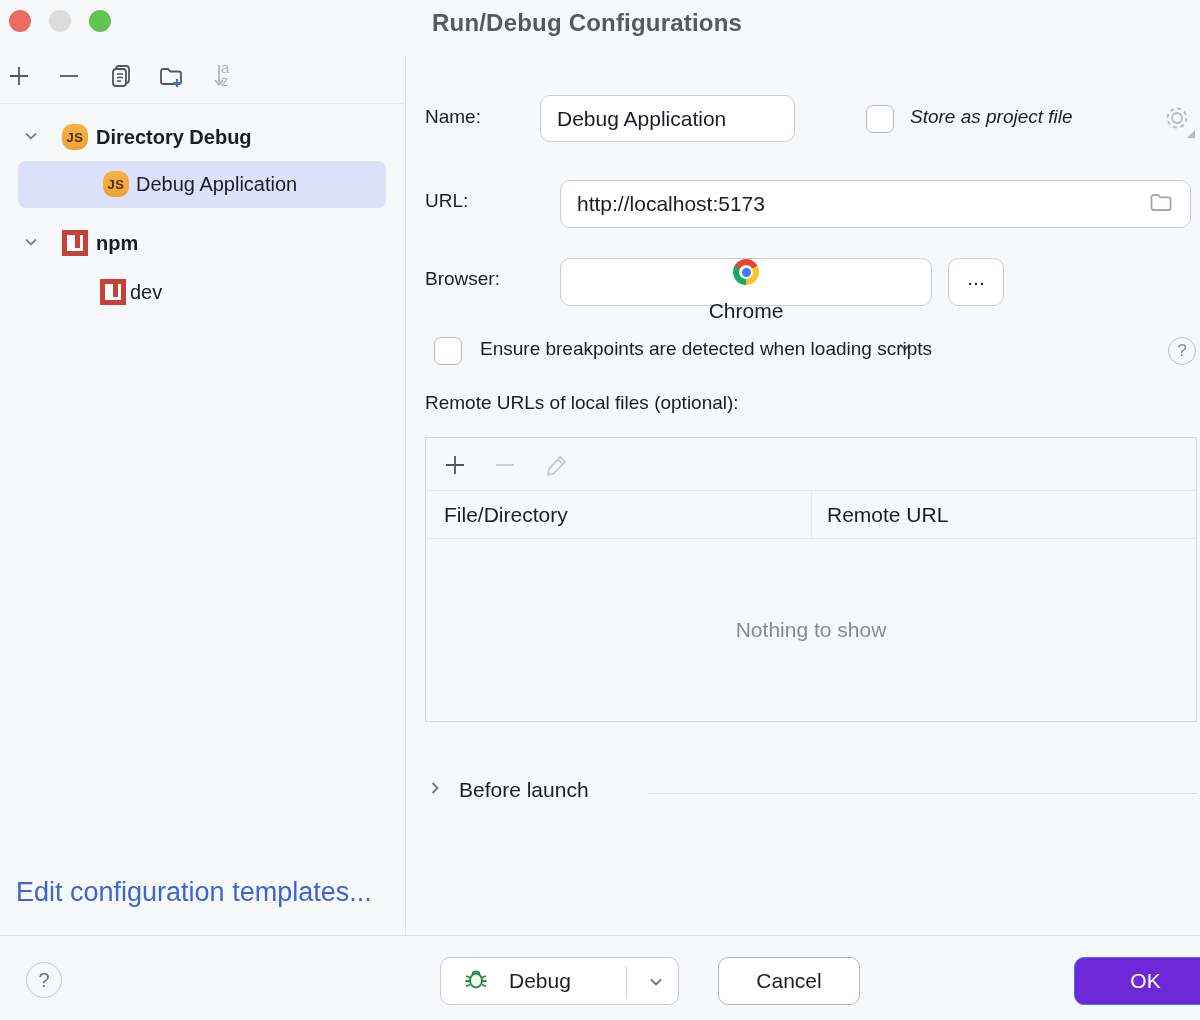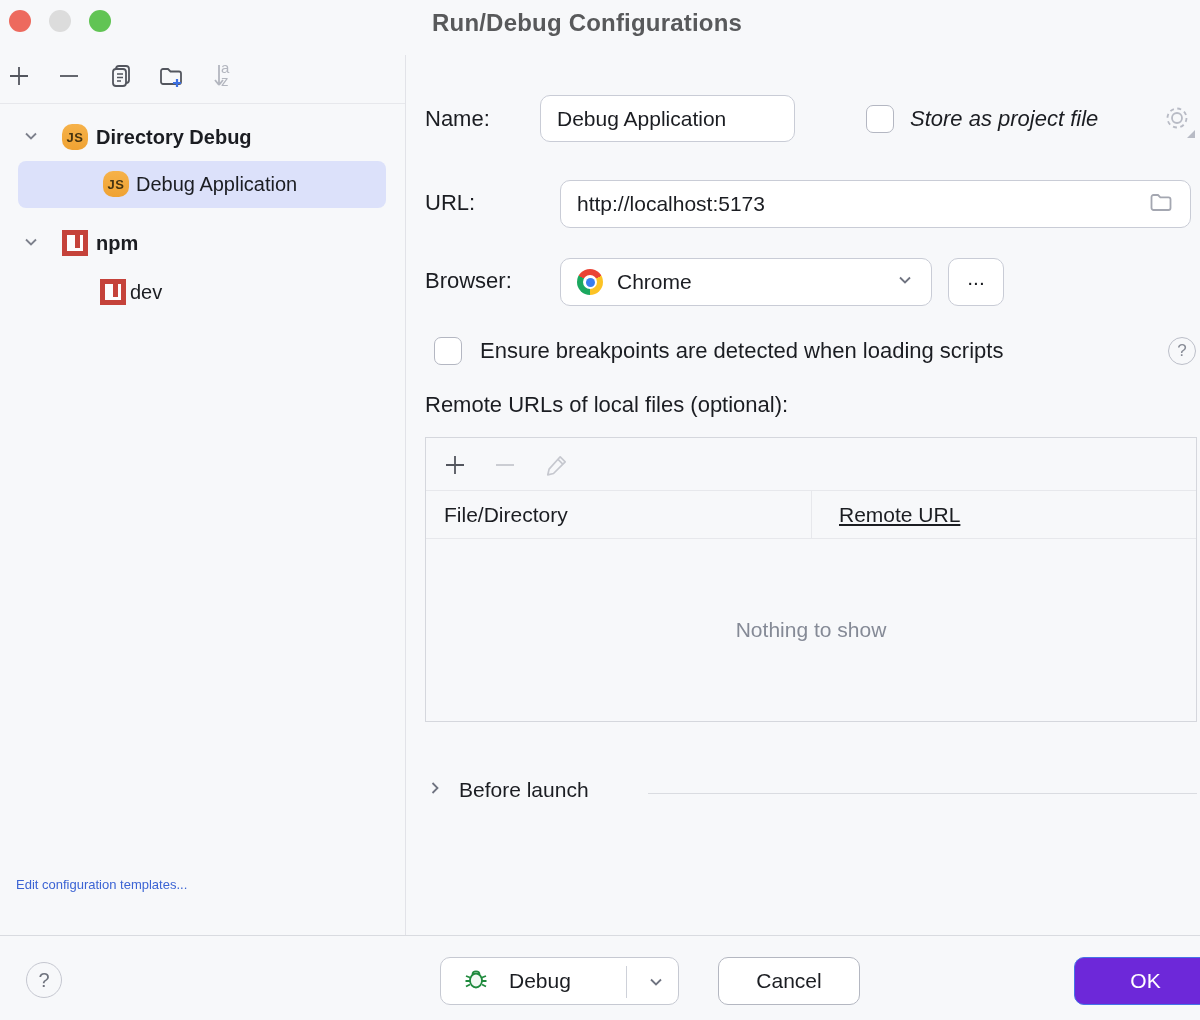--- a/index.html
+++ b/index.html
@@ -44,25 +44,25 @@
     background:linear-gradient(180deg,#f6b24a,#efa232);
     color:#463411; font-weight:bold; font-size:13px;
     display:flex; align-items:center; justify-content:center; letter-spacing:.5px;
     flex:0 0 auto;
   }
   .npm-icon { position:relative; width:26px; height:26px; background:#c5423a; flex:0 0 auto; }
   .npm-icon .inner { position:absolute; left:5px; top:5px; width:16px; height:16px; background:#fdfdfe; }
   .npm-icon .slot  { position:absolute; left:13px; top:5px; width:5px; height:13px; background:#c5423a; }
 
   .edit-templates-link {
-    position:absolute; left:16px; top:877px; font-size:13px; color:#3c64d4; cursor:pointer;text-align:right;
-  }
-
-  
-  .form-label { position:absolute; font-size:22px; color:#1b1d22; }
+    position:absolute; left:16px; top:877px; font-size:27px; color:#3c64d4; cursor:pointer;text-align:right;
+  }
+
+  
+  .form-label { position:absolute; font-size:19px; color:#1b1d22; }
   .text-input {
     position:absolute; background:#ffffff; border:1px solid #c9ccd6; border-radius:10px;
     font-size:21px; color:#1b1d22; display:flex; align-items:center; padding:0 16px;
   }
   .checkbox {
     position:absolute; width:28px; height:28px; background:#ffffff;
     border:1.5px solid #b4b7c2; border-radius:7px;
   }
   .help-circle {
     position:absolute; width:28px; height:28px; border-radius:50%;
@@ -99,21 +99,21 @@
   
   .url-table {
     position:absolute; left:425px; top:437px; width:772px; height:285px;
     border:1px solid #d5d7dd; background:#f7f8fa;
   }
   .tbl-toolbar { position:relative; height:53px; border-bottom:1px solid #e7e8ec; }
   .tbl-tool { position:absolute; top:14px; width:26px; height:26px; display:flex; align-items:center; justify-content:center; }
   .tbl-header { position:relative; height:48px; border-bottom:1px solid #e7e8ec; display:flex; align-items:center; font-size:21px; }
   .tbl-header .col1 { padding-left:18px; width:385px; }
   .tbl-header .col-sep { position:absolute; left:385px; top:0; width:1px; height:48px; background:#e7e8ec; }
-  .tbl-header .col2 { padding-left:28px;text-decoration:underline; }
+  .tbl-header .col2 { padding-left:16px; }
   .tbl-empty { height:182px; display:flex; align-items:center; justify-content:center; font-size:21px; color:#858a96; }
 
   
   .before-launch-row { position:absolute; left:425px; top:778px; display:flex; align-items:center; }
   .before-launch-label { font-size:21px; color:#1b1d22; margin-left:14px; }
   .before-launch-line { position:absolute; left:648px; top:793px; width:549px; height:1px; background:#dadce1; }
 
   
   .footer-help {
     position:absolute; left:26px; top:962px; width:36px; height:36px; border-radius:50%;
@@ -239,21 +239,21 @@
   <div class="text-input" style="left:560px; top:180px; width:631px; height:48px;gap:28px;">
     <span>http://localhost:5173</span>
     <span style="margin-left:auto;">
       <svg width="26" height="26" viewBox="0 0 26 26" fill="none">
         <path d="M3.5 8c0-1.1.9-2 2-2h4.5l2.3 2.3h8.2c1.1 0 2 .9 2 2V19c0 1.1-.9 2-2 2h-15c-1.1 0-2-.9-2-2V8z" stroke="#a4a7b1" stroke-width="1.8"></path>
       </svg>
     </span>
   </div>
 
   <div class="form-label" style="left:425px; top:268px;">Browser:</div>
-  <div class="select-box" style="left:560px; top:258px; width:372px; height:48px;">
+  <div class="select-box" style="left:560px; top:258px; width:372px; height:48px;flex-direction:column;">
     <span class="chrome-icon">
         <span class="ring"></span>
         <span class="dot"></span>
       </span>
     <span>Chrome</span>
     <span class="chev">
       <svg width="20" height="20" viewBox="0 0 20 20">
           <path d="M5 7.5l5 5 5-5" stroke="#6f7380" stroke-width="1.8" fill="none"></path>
         </svg>
     </span>

